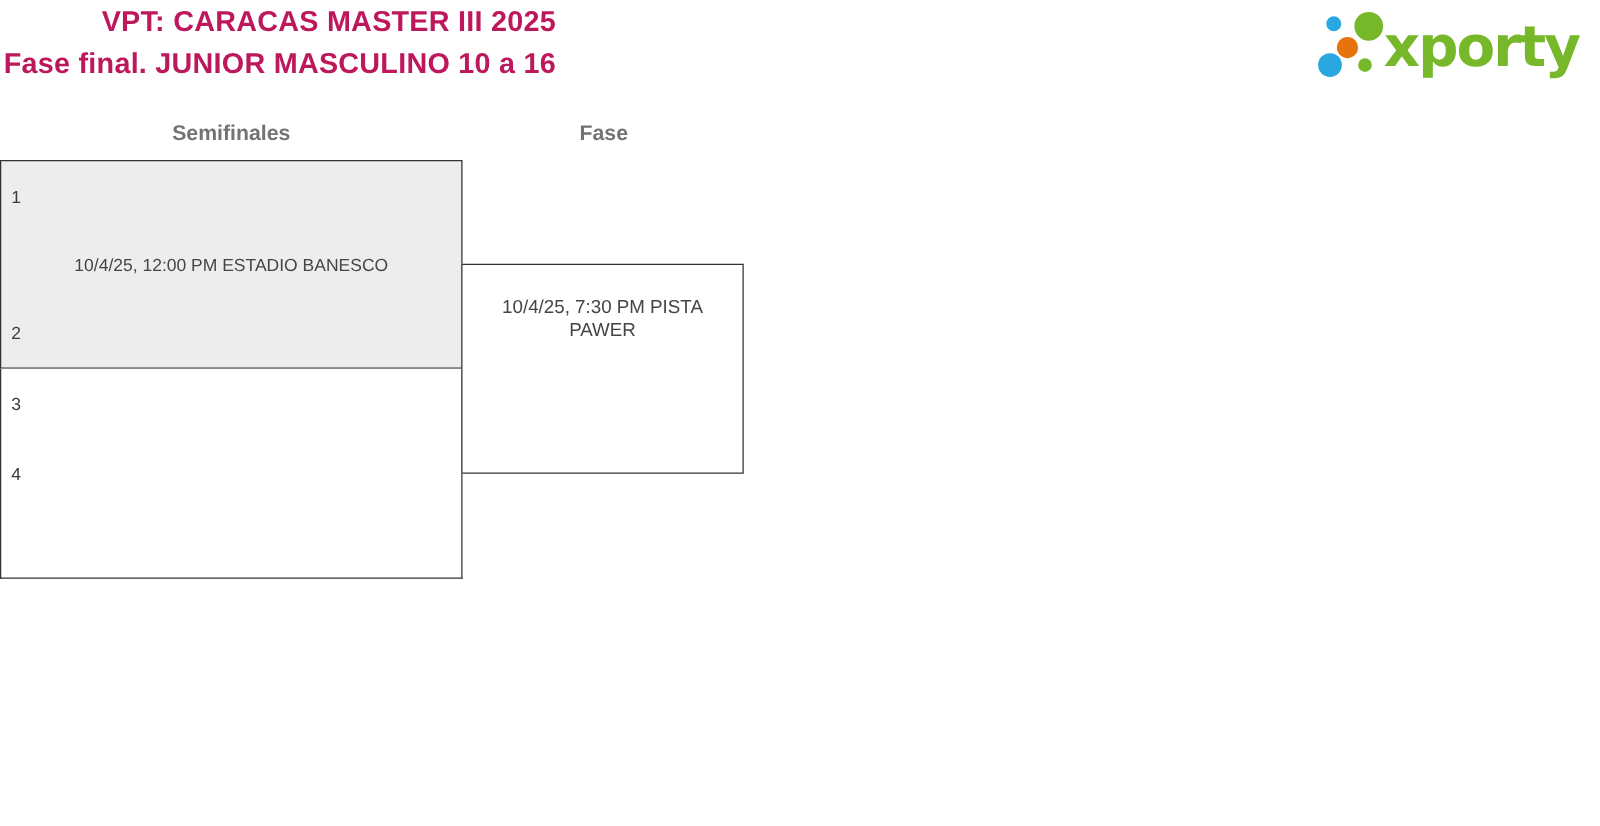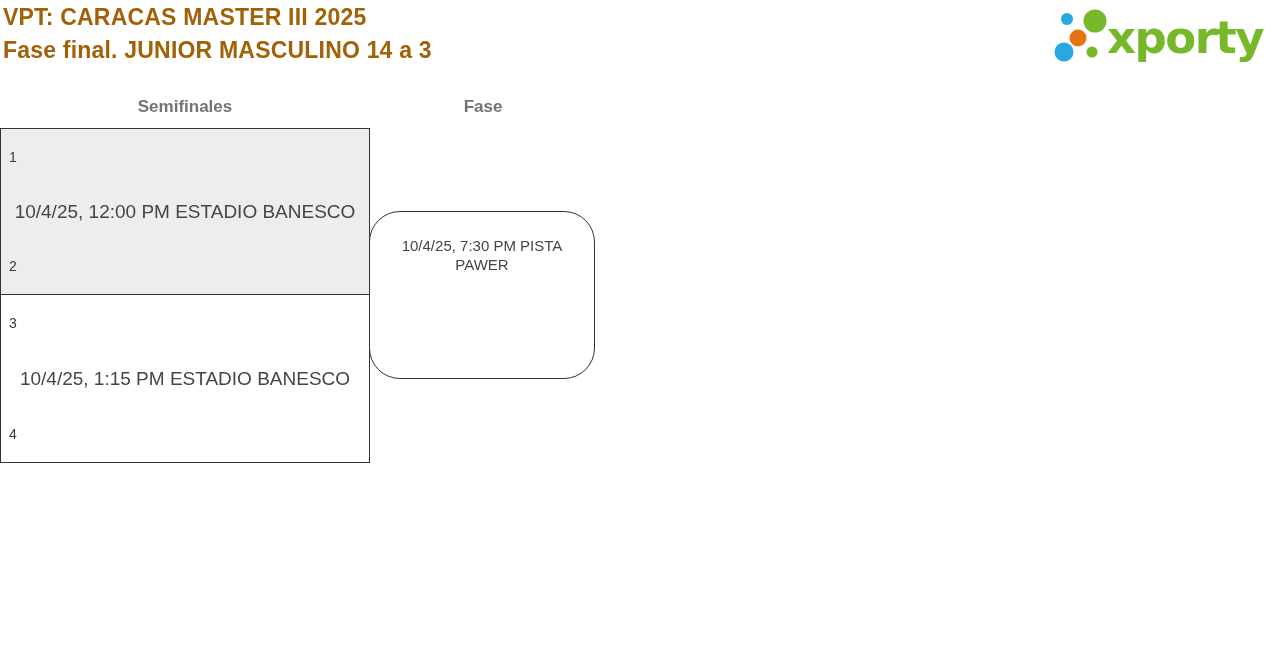--- a/index.html
+++ b/index.html
@@ -20,22 +20,23 @@
   .title-block {
     position: absolute;
     top: 1px;
     left: 3px;
   }
   .title-line {
     font-size: 23px;
     line-height: 33px;
     font-weight: 700;
     letter-spacing: 0.2px;
-    color: #a16207;
+    color: #be185d;
     white-space: nowrap;
+    text-align: right;
   }
 
   .logo {
     position: absolute;
     top: 2px;
     left: 1046px;
     width: 234px;
     height: 68px;
     cursor: pointer;
     text-decoration: underline;
@@ -62,55 +63,55 @@
     border: 1px solid #333333;
     background: #ffffff;
     display: flex;
     flex-direction: column;
     cursor: pointer;
   }
   .match-box.highlighted { background: #ededed; }
 
   .match-sf1 { left: 0; top: 128px; width: 370px; height: 167px; }
   .match-sf2 { left: 0; top: 295px; width: 370px; height: 168px; border-top: none; }
-  .match-final { left: 369px; top: 211px; width: 226px; height: 168px; display: block; border-radius: 31px; }
+  .match-final { left: 369px; top: 211px; width: 226px; height: 168px; display: block; }
 
   .row-seed {
     height: 56px;
     display: flex;
     align-items: center;
     padding-left: 8px;
     font-size: 14px;
     color: #3a3a3a;
   }
   .row-info {
     flex: 1;
     display: flex;
     align-items: center;
     justify-content: center;
-    font-size: 19px;
+    font-size: 14px;
     color: #454545;
     text-align: center;
   }
   .final-info {
     padding: 24px 20px 0 20px;
     font-size: 15px;
     line-height: 19px;
     color: #454545;
     text-align: center;
   }
 </style>
 </head>
 <body>
 
 <div class="page">
 
   <div class="title-block">
     <div class="title-line">VPT: CARACAS MASTER III 2025</div>
-    <div class="title-line">Fase final. JUNIOR MASCULINO 14 a 3</div>
+    <div class="title-line">Fase final. JUNIOR MASCULINO 10 a 16</div>
   </div>
 
   <div class="logo">
     <svg width="234" height="68" viewBox="0 0 234 68" xmlns="http://www.w3.org/2000/svg">
       <g>
         <circle cx="21" cy="17" r="6" fill="#29a8e0"></circle>
         <circle cx="49" cy="19" r="11.5" fill="#76b82a"></circle>
         <circle cx="32" cy="36" r="8.5" fill="#e8720c"></circle>
         <circle cx="18" cy="50" r="9.5" fill="#29a8e0"></circle>
         <circle cx="46" cy="50" r="5.5" fill="#76b82a"></circle>
@@ -123,21 +124,20 @@
   <div class="round-header final">Fase</div>
 
   <div class="match-box match-sf1 highlighted">
     <div class="row-seed">1</div>
     <div class="row-info">10/4/25, 12:00 PM ESTADIO BANESCO</div>
     <div class="row-seed">2</div>
   </div>
 
   <div class="match-box match-sf2">
     <div class="row-seed">3</div>
-    <div class="row-info">10/4/25, 1:15 PM ESTADIO BANESCO</div>
     <div class="row-seed">4</div>
   </div>
 
   <div class="match-box match-final">
     <div class="final-info">10/4/25, 7:30 PM PISTA PAWER</div>
   </div>
 
 </div>
 
 </body></html>

